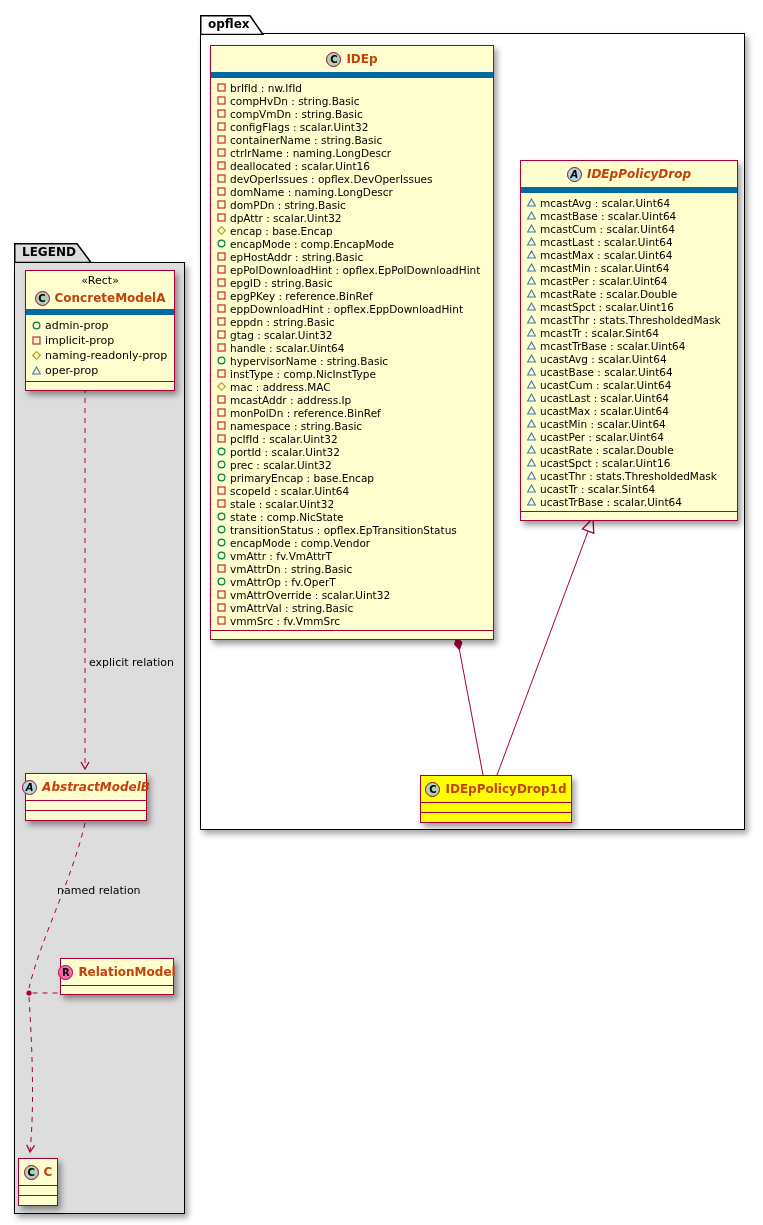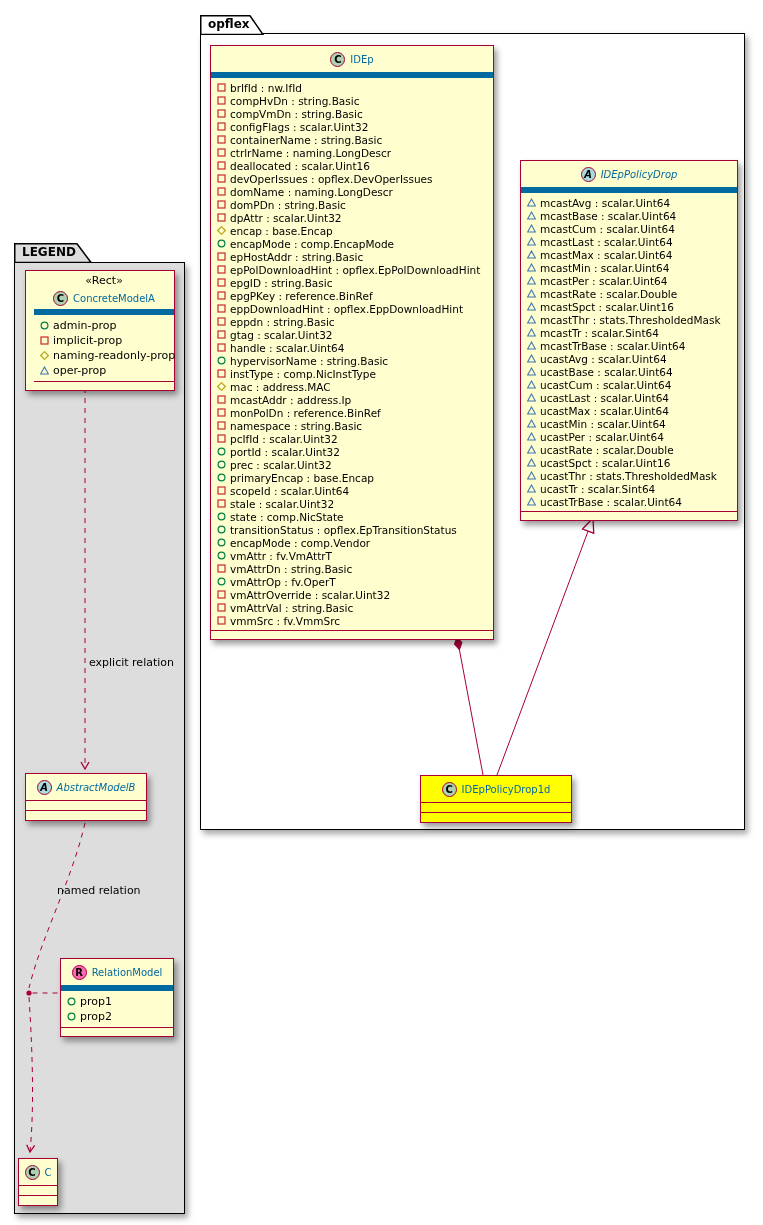--- a/index.html
+++ b/index.html
@@ -12,21 +12,21 @@
   .pkg-body.opflex { background: #FFFFFF; }
   .pkg-tab { position: absolute; }
   .pkg-title { position: absolute; left: 8px; top: 2px; font-size: 12px; font-weight: bold; color: #000; white-space: nowrap; }
 
   
   .classbox { position: absolute; background: #FEFECE; border: 1.5px solid #A80036; box-shadow: 3px 4px 6px rgba(0,0,0,.4); }
   .classbox.highlight { background: #FFFF00; }
   .stereotype { height: 16px; padding-top: 4px; text-align: center; font-size: 11px; line-height: 12px; color: #000; }
   .class-header { height: 26px; display: flex; align-items: center; justify-content: center; gap: 5px; padding: 0 6px; }
   .stereotype + .class-header { height: 22px; }
-  .class-name { font-weight: normal; font-size: 10px; white-space: nowrap; color: #0369a1; }
+  .class-name { font-weight: bold; font-size: 12px; white-space: nowrap; color: #c2410c; }
   .class-name.italic { font-style: italic; }
   .spot { width: 15px; height: 15px; border-radius: 50%; border: 1px solid #A80036; display: flex; align-items: center; justify-content: center; font-size: 10px; font-weight: bold; flex-shrink: 0; color: #000; }
   .spot-c { background: #ADD1B2; }
   .spot-a { background: #A9DCDF; font-style: italic; }
   .spot-r { background: #FF69B4; }
   .members { border-top: 6px solid #0369a1; padding: 3px 6px; }
   .methods { border-top: 1px solid #A80036; height: 9px; }
   .empty-comp { border-top: 1px solid #A80036; height: 10px; }
   .member-row { display: flex; align-items: center; height: 13px; font-size: 10.5px; white-space: nowrap; color: #000; }
   .members.roomy .member-row { height: 15px; font-size: 11px; }
@@ -503,21 +503,21 @@
 
   <div class="classbox highlight" style="left:420px; top:775px; width:152px;">
     <div class="class-header">
       <span class="spot spot-c">C</span>
       <span class="class-name">IDEpPolicyDrop1d</span>
     </div>
     <div class="empty-comp"></div>
     <div class="empty-comp"></div>
   </div>
 
-  <div class="classbox" style="left:25px; top:270px; width:150px;padding-left:8px;">
+  <div class="classbox" style="left:25px; top:270px; width:150px;">
     <div class="stereotype">«Rect»</div>
     <div class="class-header">
       <span class="spot spot-c">C</span>
       <span class="class-name">ConcreteModelA</span>
     </div>
     <div class="members roomy">
         <div class="member-row">
           <svg width="9" height="9">
             <circle cx="4.5" cy="4.5" r="3.4" fill="none" stroke="#038048" stroke-width="1.2"></circle>
           </svg>
@@ -552,34 +552,20 @@
     </div>
     <div class="empty-comp"></div>
     <div class="empty-comp"></div>
   </div>
 
   <div class="classbox" style="left:60px; top:958px; width:114px;">
     <div class="class-header">
       <span class="spot spot-r">R</span>
       <span class="class-name">RelationModel</span>
     </div>
-    <div class="members roomy">
-        <div class="member-row">
-          <svg width="9" height="9">
-            <circle cx="4.5" cy="4.5" r="3.4" fill="none" stroke="#038048" stroke-width="1.2"></circle>
-          </svg>
-          <span>prop1</span>
-        </div>
-        <div class="member-row">
-          <svg width="9" height="9">
-            <circle cx="4.5" cy="4.5" r="3.4" fill="none" stroke="#038048" stroke-width="1.2"></circle>
-          </svg>
-          <span>prop2</span>
-        </div>
-      </div>
     <div class="methods"></div>
   </div>
 
   <div class="classbox" style="left:18px; top:1158px; width:40px;">
     <div class="class-header">
       <span class="spot spot-c">C</span>
       <span class="class-name">C</span>
     </div>
     <div class="empty-comp"></div>
     <div class="empty-comp"></div>

